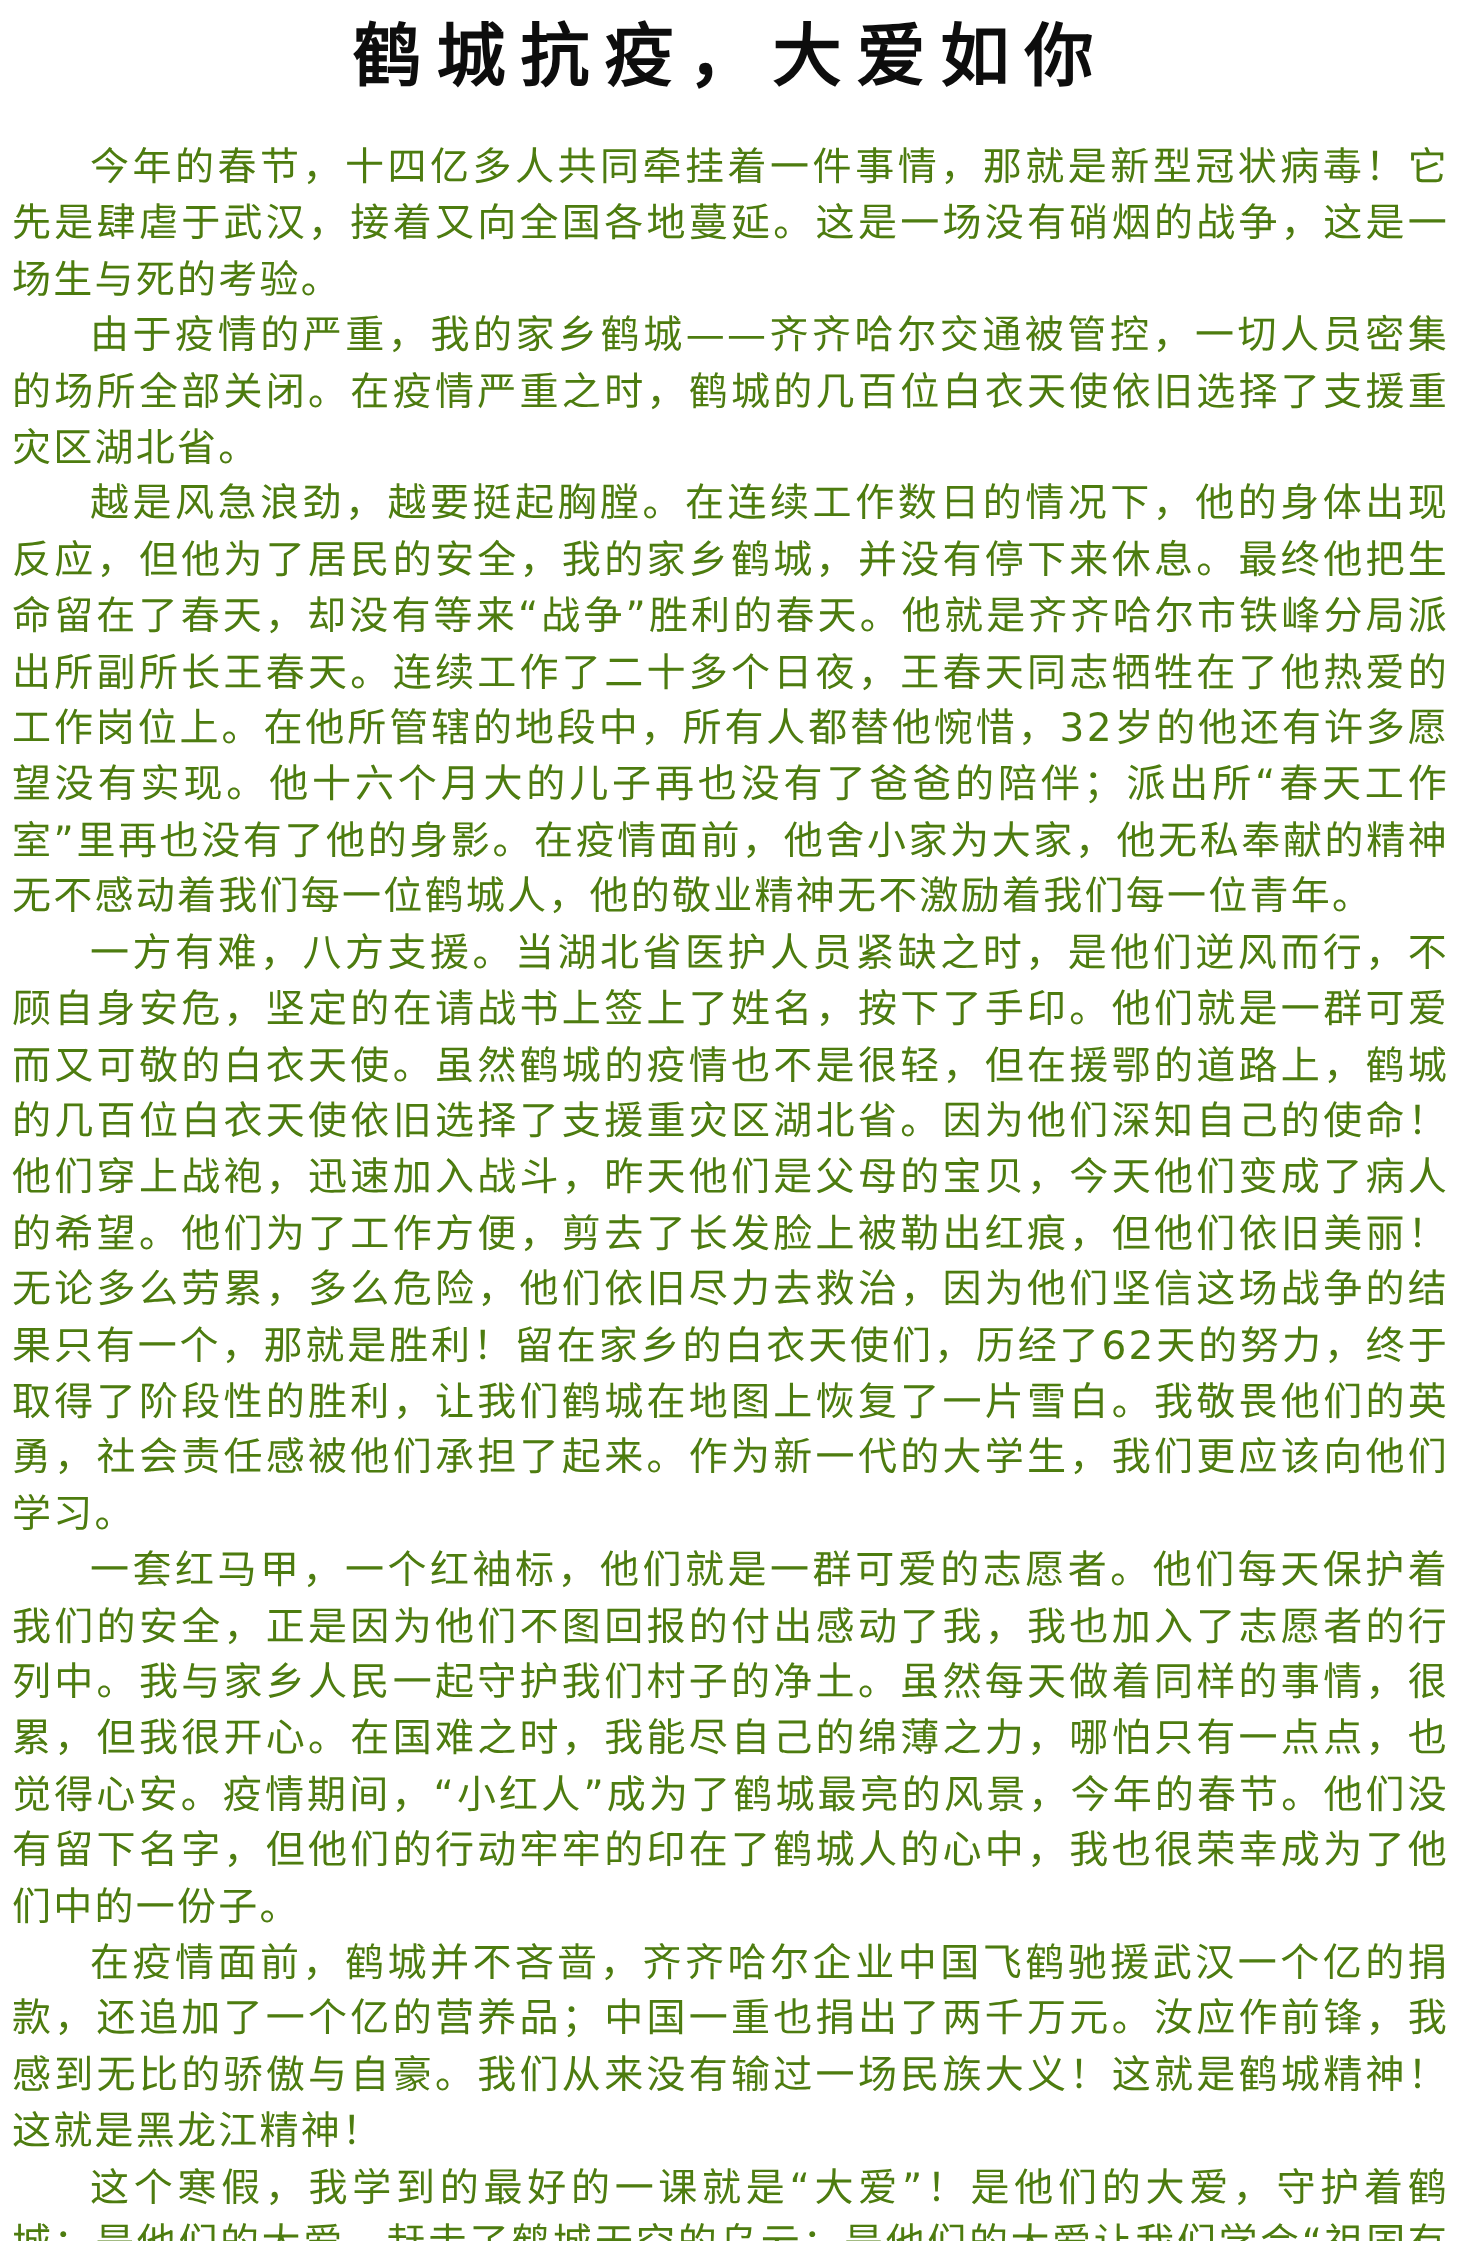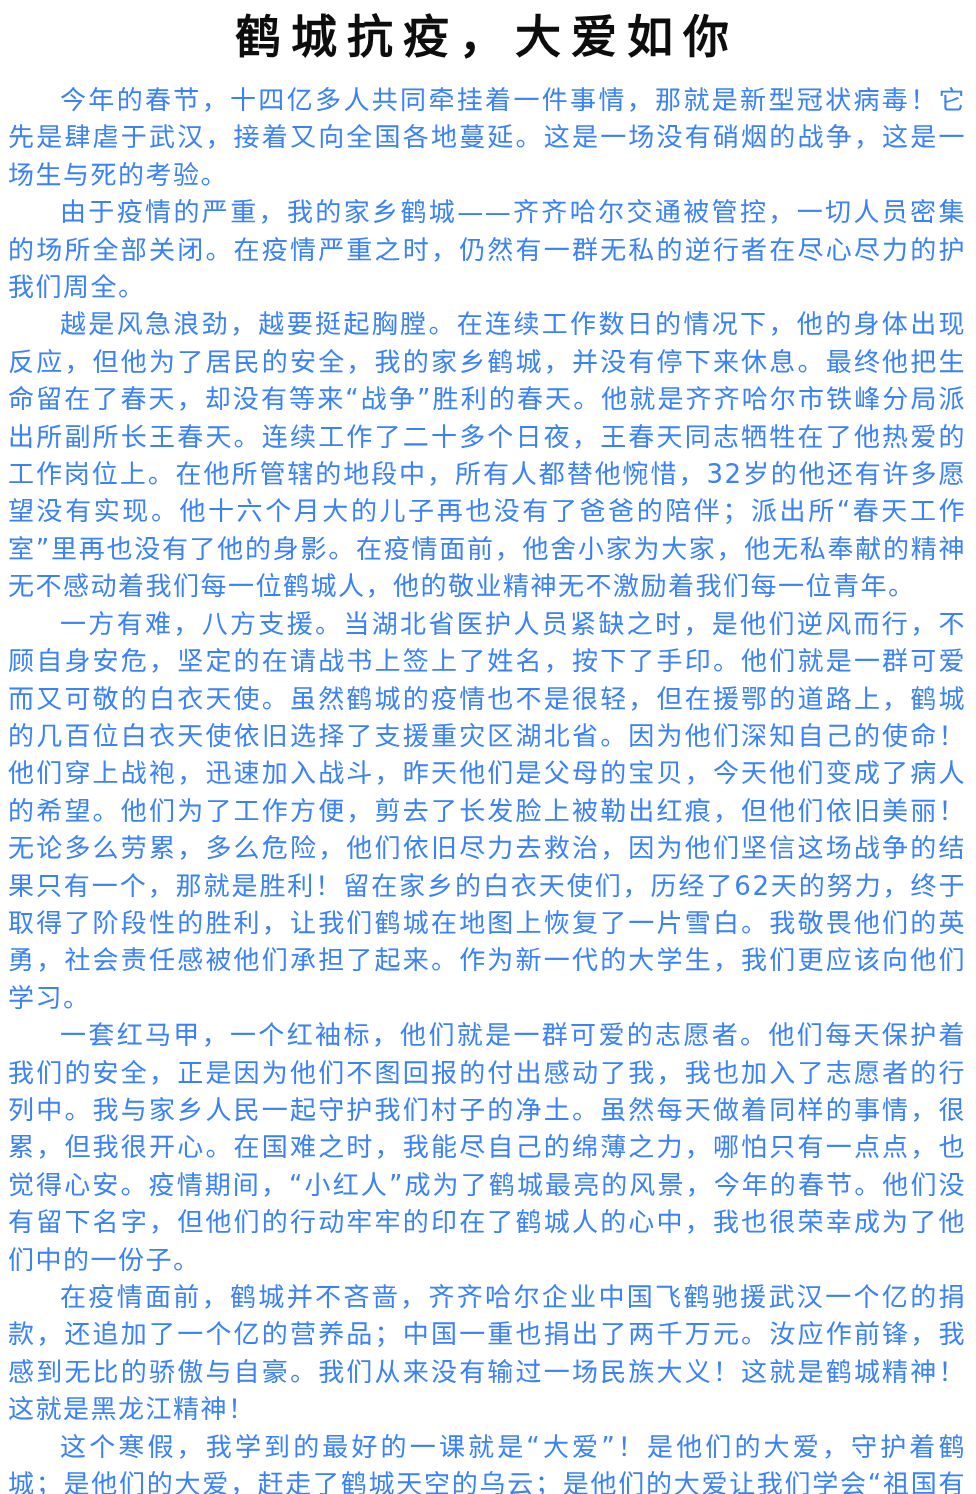--- a/index.html
+++ b/index.html
@@ -13,48 +13,48 @@
     min-height: 1494px;
     box-sizing: border-box;
     margin: 0 auto;
     padding: 6px 10px 24px 8px;
     background: #ffffff;
     color: #161616;
     font-family: "DejaVu Sans", sans-serif;
     overflow: hidden;
   }
   .title {
-    margin: 2px 0 16px 0;
+    margin: 2px 0 28px 0;
     text-align: center;
     font-size: 46px;
     line-height: 58px;
     font-weight: bold;
     letter-spacing: 10px;
     color: #0d0d0d;
     white-space: nowrap;
   }
   .essay-body p {
     margin: 0;
     font-size: 26px;
     line-height: 37.4px;
     letter-spacing: 1.5px;
     text-indent: 2em;
     text-align: justify;
     text-justify: inter-ideograph;
-    color: #3b82f6;
+    color: #4d7c0f;
     word-break: break-all;
   }
 </style>
 </head>
 <body>
 
 <div class="page">
   <h1 class="title">鹤城抗疫，大爱如你</h1>
   <div class="essay-body" id="essay-body">
       <p>今年的春节，十四亿多人共同牵挂着一件事情，那就是新型冠状病毒！它先是肆虐于武汉，接着又向全国各地蔓延。这是一场没有硝烟的战争，这是一场生与死的考验。</p>
-      <p>由于疫情的严重，我的家乡鹤城——齐齐哈尔交通被管控，一切人员密集的场所全部关闭。在疫情严重之时，仍然有一群无私的逆行者在尽心尽力的护我们周全。</p>
+      <p>由于疫情的严重，我的家乡鹤城——齐齐哈尔交通被管控，一切人员密集的场所全部关闭。在疫情严重之时，鹤城的几百位白衣天使依旧选择了支援重灾区湖北省。</p>
       <p>越是风急浪劲，越要挺起胸膛。在连续工作数日的情况下，他的身体出现反应，但他为了居民的安全，我的家乡鹤城，并没有停下来休息。最终他把生命留在了春天，却没有等来“战争”胜利的春天。他就是齐齐哈尔市铁峰分局派出所副所长王春天。连续工作了二十多个日夜，王春天同志牺牲在了他热爱的工作岗位上。在他所管辖的地段中，所有人都替他惋惜，32岁的他还有许多愿望没有实现。他十六个月大的儿子再也没有了爸爸的陪伴；派出所“春天工作室”里再也没有了他的身影。在疫情面前，他舍小家为大家，他无私奉献的精神无不感动着我们每一位鹤城人，他的敬业精神无不激励着我们每一位青年。</p>
       <p>一方有难，八方支援。当湖北省医护人员紧缺之时，是他们逆风而行，不顾自身安危，坚定的在请战书上签上了姓名，按下了手印。他们就是一群可爱而又可敬的白衣天使。虽然鹤城的疫情也不是很轻，但在援鄂的道路上，鹤城的几百位白衣天使依旧选择了支援重灾区湖北省。因为他们深知自己的使命！他们穿上战袍，迅速加入战斗，昨天他们是父母的宝贝，今天他们变成了病人的希望。他们为了工作方便，剪去了长发脸上被勒出红痕，但他们依旧美丽！无论多么劳累，多么危险，他们依旧尽力去救治，因为他们坚信这场战争的结果只有一个，那就是胜利！留在家乡的白衣天使们，历经了62天的努力，终于取得了阶段性的胜利，让我们鹤城在地图上恢复了一片雪白。我敬畏他们的英勇，社会责任感被他们承担了起来。作为新一代的大学生，我们更应该向他们学习。</p>
       <p>一套红马甲，一个红袖标，他们就是一群可爱的志愿者。他们每天保护着我们的安全，正是因为他们不图回报的付出感动了我，我也加入了志愿者的行列中。我与家乡人民一起守护我们村子的净土。虽然每天做着同样的事情，很累，但我很开心。在国难之时，我能尽自己的绵薄之力，哪怕只有一点点，也觉得心安。疫情期间，“小红人”成为了鹤城最亮的风景，今年的春节。他们没有留下名字，但他们的行动牢牢的印在了鹤城人的心中，我也很荣幸成为了他们中的一份子。</p>
       <p>在疫情面前，鹤城并不吝啬，齐齐哈尔企业中国飞鹤驰援武汉一个亿的捐款，还追加了一个亿的营养品；中国一重也捐出了两千万元。汝应作前锋，我感到无比的骄傲与自豪。我们从来没有输过一场民族大义！这就是鹤城精神！这就是黑龙江精神！</p>
       <p>这个寒假，我学到的最好的一课就是“大爱”！是他们的大爱，守护着鹤城；是他们的大爱，赶走了鹤城天空的乌云；是他们的大爱让我们学会“祖国有难，汝应作前锋”的使命！虽然他们的脸被口罩遮住了，但那挺拔的身躯为鹤城人撑起了一片天。我想，他们的精神必将与山川同在，与日月同辉！我们青年学生应继承“勇士们”的精神，为家乡、为祖国奉献自己的力量！</p>
     </div>
 </div>
 
 </body></html>

